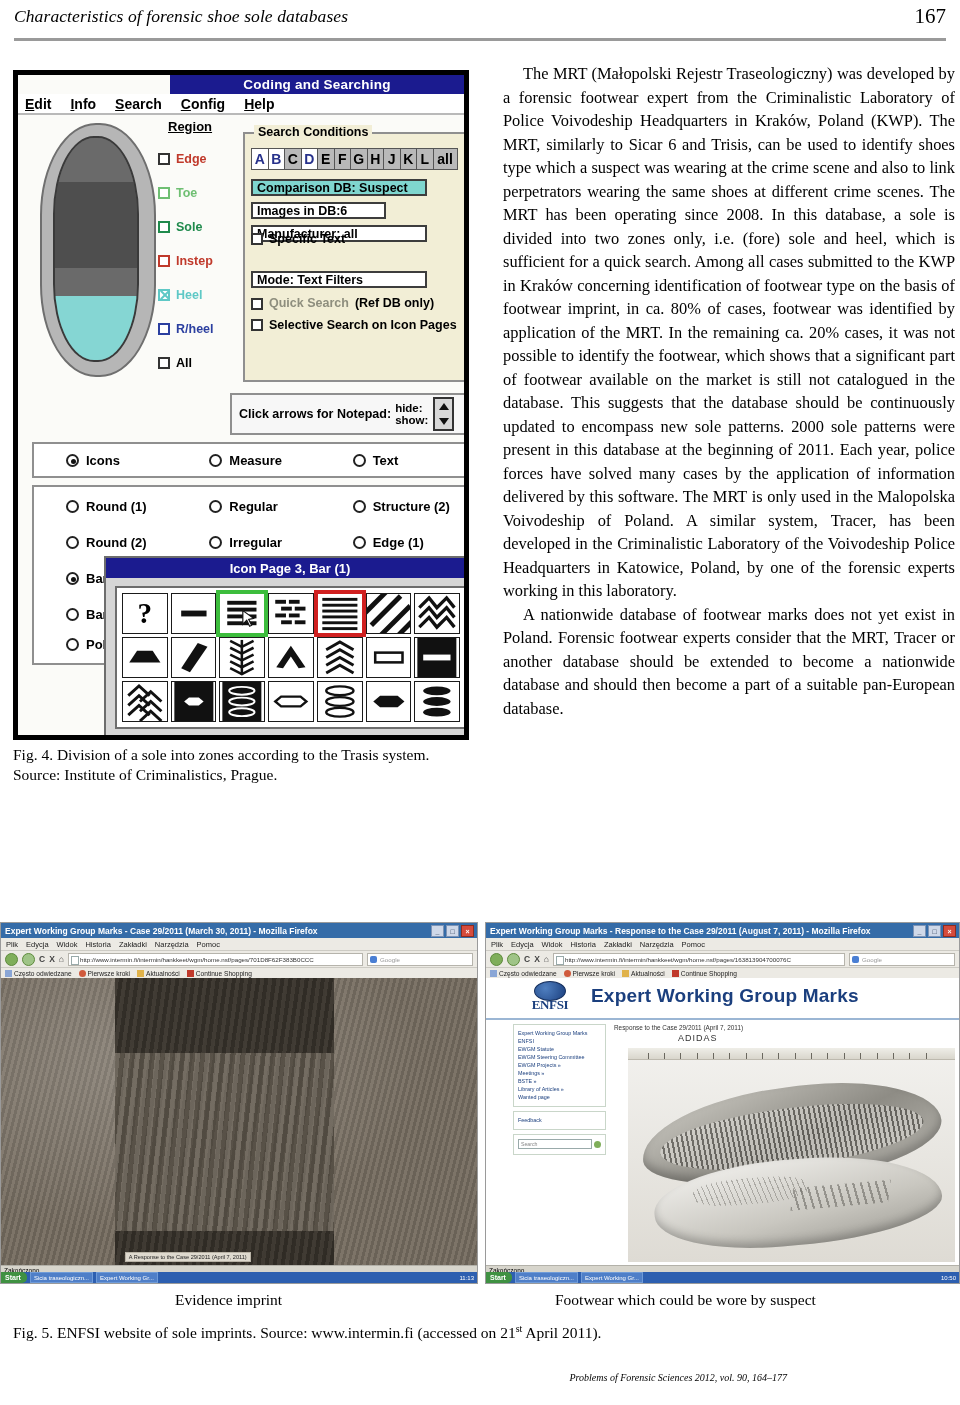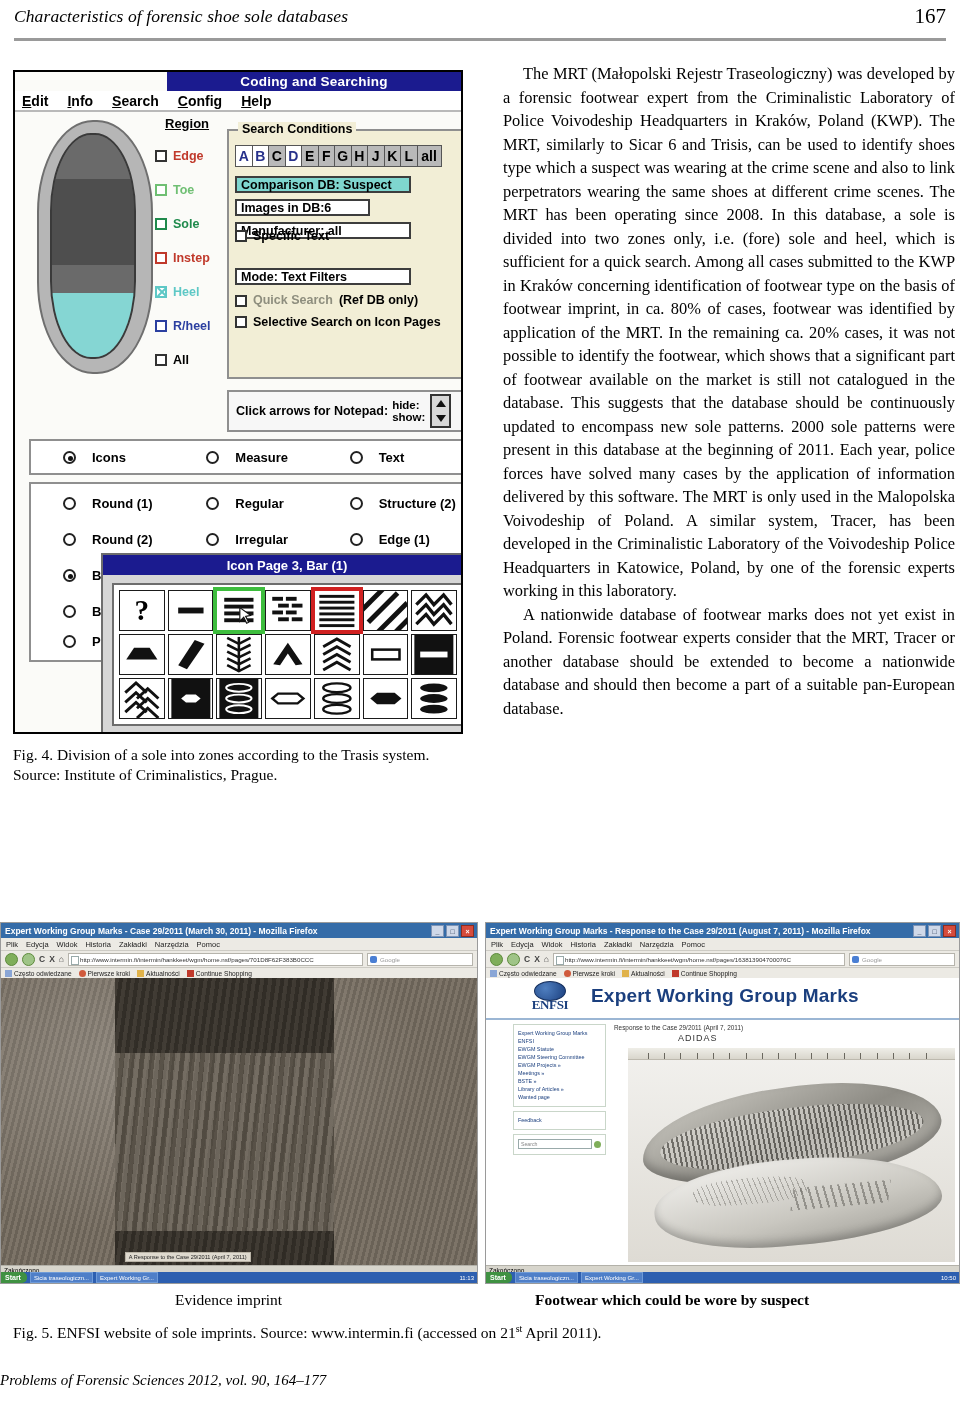--- a/index.html
+++ b/index.html
@@ -11,21 +11,21 @@
   .runhead .rh-title{font-style:italic;font-size:17.5px;letter-spacing:.1px;}
   .runhead .rh-page{position:absolute;right:0;top:-2px;font-size:21px;font-weight:400;}
   .rule{position:absolute;left:14px;top:38px;width:932px;height:3px;background:#9a9a9a;}
 
   
   .bodycol{position:absolute;left:503px;top:62px;width:452px;font-size:16.4px;line-height:23.5px;text-align:justify;text-justify:inter-word;hyphens:manual;}
   .bodycol p{margin:0;}
   .bodycol p.indent{text-indent:20px;}
 
   
-  .fig4{position:absolute;left:13px;top:70px;width:446px;height:660px;background:#fbfbf8;border:2px solid #000000;overflow:hidden;}
+  .fig4{position:absolute;left:13px;top:70px;width:446px;height:660px;background:#fbfbf8;border:5px solid #000000;overflow:hidden;}
   .win-title{position:absolute;left:152px;top:0px;width:294px;height:19px;background:#1b1b8f;color:#fff;font-family:"Liberation Sans",sans-serif;font-weight:bold;font-size:13.5px;display:flex;align-items:center;justify-content:center;letter-spacing:.2px;}
   .menubar{position:absolute;left:0;top:19px;width:446px;height:21px;background:#ffffff;border-bottom:2px solid #b9b9b9;font-family:"Liberation Sans",sans-serif;font-weight:bold;font-size:14px;display:flex;align-items:center;gap:19px;padding-left:7px;box-sizing:border-box;}
   .menubar span u{text-decoration:underline;}
 
   
   .sole{position:absolute;left:22px;top:48px;width:112px;height:250px;}
   .sole .outer{position:absolute;left:0;top:0;width:112px;height:250px;background:#b6b6b6;border:2px solid #6f6f6f;border-radius:56px/92px;}
   .sole .inner{position:absolute;left:13px;top:13px;width:82px;height:222px;background:#565656;border:2px solid #3a3a3a;border-radius:41px/78px;overflow:hidden;}
   .sole .z-toe{position:absolute;left:0;top:0;width:100%;height:44px;background:#6a6a6a;}
   .sole .z-sole{position:absolute;left:0;top:44px;width:100%;height:86px;background:#4e4e4e;}
@@ -35,21 +35,21 @@
   
   .region{position:absolute;left:140px;top:44px;width:66px;font-family:"Liberation Sans",sans-serif;font-weight:bold;font-size:12.5px;}
   .region .hdr{text-decoration:underline;margin-left:10px;margin-bottom:8px;font-size:13px;}
   .region .row{display:flex;align-items:center;gap:6px;height:34px;}
   .cbx{width:12px;height:12px;border:2px solid #333;background:#fff;box-sizing:border-box;flex:none;position:relative;}
   .cbx.x::before,.cbx.x::after{content:"";position:absolute;left:-1px;top:3px;width:12px;height:2px;background:#5ec8c6;}
   .cbx.x::before{transform:rotate(45deg);}
   .cbx.x::after{transform:rotate(-45deg);}
 
   
-  .grp{position:absolute;border:2px solid #8f8f8f;background:#f2eed6;box-sizing:border-box;}
+  .grp{position:absolute;border:2px solid #8f8f8f;background:#f2eed6;box-sizing:border-box;margin-left:13px;}
   .grp .legend{position:absolute;left:9px;top:-9px;background:#f2eed6;padding:0 4px;font-family:"Liberation Sans",sans-serif;font-weight:bold;font-size:12.5px;}
   .sc{left:212px;top:57px;width:236px;height:250px;}
   .letters{position:absolute;left:6px;top:14px;display:flex;}
   .letters .lt{width:17.5px;height:22px;border:1px solid #555;box-sizing:border-box;display:flex;align-items:center;justify-content:center;font-family:"Liberation Sans",sans-serif;font-weight:bold;font-size:14px;background:#b9b9b9;color:#000;margin-right:-1px;}
   .letters .lt.on{background:#fff;color:#27318b;}
   .letters .lt.wide{width:25px;}
   .fld{position:absolute;border:2px solid #3d3d3d;background:#fff;font-family:"Liberation Sans",sans-serif;font-weight:bold;font-size:12.5px;display:flex;align-items:center;padding-left:4px;box-sizing:border-box;}
   .fld.teal{background:#7fd6cf;}
   .sc-row{position:absolute;left:6px;font-family:"Liberation Sans",sans-serif;font-weight:bold;font-size:12.5px;display:flex;align-items:center;gap:6px;}
 
@@ -59,21 +59,21 @@
   .np-arrows{margin-left:5px;width:17px;height:30px;border:2px solid #333;background:#d8d8d8;display:flex;flex-direction:column;align-items:center;justify-content:space-around;}
   .tri-u{width:0;height:0;border-left:5px solid transparent;border-right:5px solid transparent;border-bottom:7px solid #111;}
   .tri-d{width:0;height:0;border-left:5px solid transparent;border-right:5px solid transparent;border-top:7px solid #111;}
 
   
   .modebox{position:absolute;left:14px;width:434px;border:2px solid #8f8f8f;background:#fff;box-sizing:border-box;}
   .mb1{top:367px;height:36px;}
   .mb2{top:410px;height:180px;}
   .rd{width:13px;height:13px;border:2px solid #222;border-radius:50%;background:#fff;box-sizing:border-box;flex:none;position:relative;}
   .rd.on::after{content:"";position:absolute;left:2.5px;top:2.5px;width:5px;height:5px;border-radius:50%;background:#111;}
-  .opt{display:flex;align-items:center;gap:16px;font-family:"Liberation Sans",sans-serif;font-weight:bold;font-size:13px;}
+  .opt{display:flex;align-items:center;gap:7px;font-family:"Liberation Sans",sans-serif;font-weight:bold;font-size:13px;}
   .orow{position:absolute;left:0;width:100%;display:flex;}
   .orow > .opt{width:33.33%;padding-left:32px;box-sizing:border-box;}
 
   
   .iconwin{position:absolute;left:86px;top:481px;width:372px;height:227px;background:#d6d6d6;border:2px solid #6d6d6d;box-sizing:border-box;}
   .iconwin .ttl{height:20px;background:#1b1b8f;color:#fff;font-family:"Liberation Sans",sans-serif;font-weight:bold;font-size:13px;display:flex;align-items:center;justify-content:center;}
   .iconpanel{position:absolute;left:9px;top:28px;width:352px;height:143px;background:#fff;border:2px solid #6d6d6d;box-sizing:border-box;padding:5px;}
   .igrid{display:grid;grid-template-columns:repeat(7,1fr);grid-template-rows:repeat(3,1fr);gap:3px;width:100%;height:100%;}
   .icell{border:1.5px solid #1a1a1a;background:#fff;position:relative;overflow:hidden;}
   .icell.sel-g{outline:4px solid #3dbd3d;outline-offset:-1px;}
@@ -150,24 +150,24 @@
     background:linear-gradient(170deg,#f4f3f0,#c9c7c0 60%,#9e9c95);
     box-shadow:inset 0 -5px 9px rgba(0,0,0,.22);transform:rotate(-5deg);}
   .shoe2 .lace{position:absolute;left:14%;top:18%;width:40%;height:30%;
     background:repeating-linear-gradient(72deg, rgba(120,118,112,.5) 0 1px, rgba(255,255,255,0) 1px 5px);border-radius:40%;}
   .shoe2 .stripe{position:absolute;left:48%;top:34%;width:34%;height:26%;
     background:repeating-linear-gradient(68deg, rgba(90,88,82,.5) 0 2px, rgba(255,255,255,0) 2px 7px);transform:skewX(-12deg);}
 
   
   .sub5{position:absolute;top:1291px;font-size:15.5px;}
   .sub5.l{left:175px;}
-  .sub5.r{left:535px;font-weight:bold;}
+  .sub5.r{left:555px;}
   .cap5{position:absolute;left:13px;top:1323px;width:930px;font-size:15.5px;}
   .cap5 sup{font-size:10px;vertical-align:super;}
-  .footer{position:absolute;left:0;top:1372px;width:787px;text-align:left;font-style:italic;font-size:15px;}
+  .footer{position:absolute;left:0;top:1372px;width:787px;text-align:right;font-style:italic;font-size:10px;}
 </style>
 </head>
 <body>
 
 <div class="page">
 
   <div class="runhead">
     <span class="rh-title">Characteristics of forensic shoe sole databases</span>
     <span class="rh-page">167</span>
   </div>

